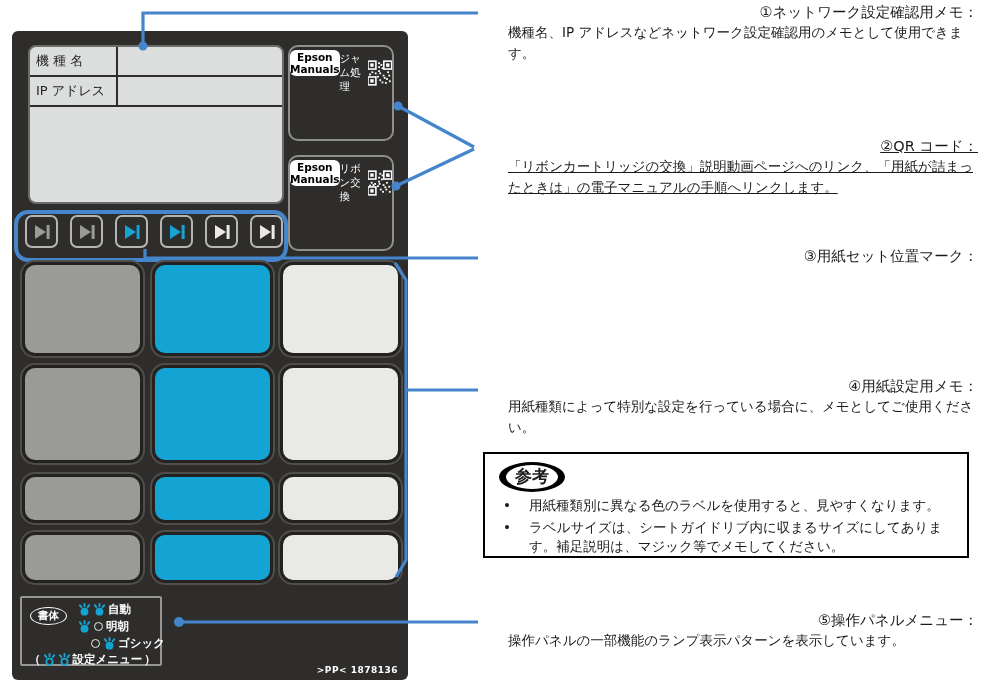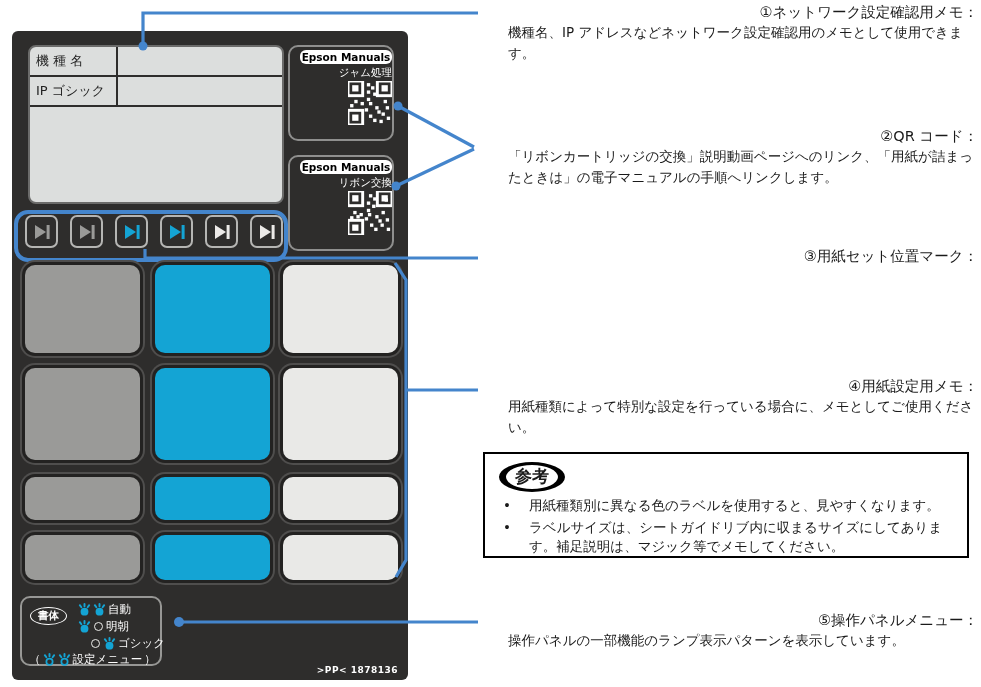--- a/index.html
+++ b/index.html
@@ -13,21 +13,21 @@
   
   .memo{position:absolute;left:16px;top:14px;width:252px;height:155px;
         background:var(--memo,#dcdedd);border:2px solid #6b6b6a;border-radius:8px;overflow:hidden;}
   .memo-row{display:flex;height:28px;border-bottom:2px solid var(--panel,#2e2d2c);}
   .memo-label{width:80px;border-right:2px solid var(--panel,#2e2d2c);
               font-size:13px;color:#222;display:flex;align-items:center;padding-left:6px;}
   .memo-value{flex:1;}
 
   
   .qr-box{position:absolute;left:276px;width:106px;height:96px;border:2px solid #8f8f8e;
-          border-radius:10px;display:flex;flex-direction:column;align-items:flex-end;padding-top:3px;box-sizing:border-box;}
+          border-radius:10px;display:flex;flex-direction:row;align-items:flex-start;padding-top:3px;box-sizing:border-box;}
   .qr1{top:14px;} .qr2{top:124px;}
   .qr-brand{background:#fff;color:#000;font-weight:bold;font-size:10.5px;border-radius:6px;
             width:92px;text-align:center;padding:1px 0;}
   .qr-label{color:#fff;font-size:10.5px;margin-top:2px;}
   .qr-code{width:44px;height:44px;margin-top:1px;}
   .qr-code svg{width:100%;height:100%;}
 
   
   .marks-outline{position:absolute;left:2px;top:179px;width:266px;height:44px;
                  border:4px solid var(--callout,#4485cc);border-radius:14px;}
@@ -39,44 +39,44 @@
 
   
   .pad{position:absolute;border-radius:10px;box-shadow:0 0 0 3px #232221,0 0 0 5px #4f4e4d;}
   .col1{left:13px;width:115px;} .col2{left:143px;width:115px;} .col3{left:271px;width:115px;}
   .row1{top:234px;height:88px;} .row2{top:337px;height:92px;}
   .row3{top:446px;height:43px;} .row4{top:504px;height:45px;}
   .c-gray{background:var(--grayPad,#9a9a98);} .c-cyan{background:var(--cyan,#14a4d4);} .c-white{background:var(--whitePad,#e9e9e7);}
 
   
   .font-menu{position:absolute;left:8px;top:565px;width:142px;height:70px;
-             border:2px solid #979795;border-radius:10px;box-sizing:border-box;text-align:center;}
+             border:2px solid #979795;border-radius:2px;box-sizing:border-box;text-align:center;}
   .fm-title{position:absolute;left:8px;top:9px;border:1.5px solid #fff;border-radius:50%;
             color:#fff;font-size:10.5px;font-weight:bold;padding:1px 7px;}
   .fm-row{position:absolute;display:flex;align-items:center;gap:2px;color:#fff;
-          font-weight:normal;font-size:11.5px;white-space:nowrap;}
+          font-weight:bold;font-size:11.5px;white-space:nowrap;}
   .fm-r1{left:56px;top:4px;} .fm-r2{left:56px;top:21px;} .fm-r3{left:68px;top:38px;}
   .fm-footer{left:7px;top:54px;}
   .lamp{width:13px;height:13px;display:inline-block;}
   .lamp svg{width:13px;height:13px;display:block;}
   .lamp-on{color:var(--cyan,#14a4d4);} .lamp-blink{color:var(--cyan,#14a4d4);}
   .lamp-off{width:9px;height:9px;border:1.7px solid #ececea;border-radius:50%;box-sizing:border-box;margin:0 1px;}
 
   .part-no{position:absolute;right:10px;bottom:5px;color:#fff;font-weight:bold;font-size:9px;letter-spacing:.5px;}
 
   
   .lines{position:absolute;left:0;top:0;width:981px;height:687px;pointer-events:none;}
   .lines polyline,.lines line{fill:none;stroke:var(--callout,#4485cc);stroke-width:3.2px;}
   .lines circle{fill:var(--callout,#4485cc);stroke:none;}
 
   
   .ann{position:absolute;left:480px;width:498px;}
   .ann-h{font-size:14.5px;line-height:1.3;text-align:right;}
   .ann-b{font-size:13.5px;line-height:1.6;margin-left:28px;width:468px;}
-  .a1{top:3px;} .a2{top:127px;} .a3{top:247px;} .a4{top:377px;} .a5{top:611px;}
+  .a1{top:3px;} .a2{top:137px;text-decoration:underline;} .a3{top:247px;} .a4{top:377px;} .a5{top:611px;}
 
   
   .note-box{position:absolute;left:483px;top:452px;width:486px;height:106px;
             border:2px solid #000;background:#fff;box-sizing:border-box;}
   .note-badge{display:inline-block;margin:8px 0 4px 14px;border:3px solid #000;border-left-width:7px;
               border-right-width:7px;border-radius:50%;padding:0 9px 1px;font-weight:bold;font-size:17px;}
   .note-item{display:flex;font-size:13.5px;line-height:1.45;margin:0 8px 2px 18px;}
   .note-item .bullet{width:26px;flex:none;}
 </style>
 </head>
@@ -85,21 +85,21 @@
 <div class="canvas" style="--callout: #4485cc; --cyan: #14a4d4; --grayPad: #9a9a98; --whitePad: #e9e9e7; --panel: #2e2d2c; --memo: #dcdedd;">
 
   <div class="panel">
 
     <div class="memo">
       <div class="memo-row">
         <div class="memo-label">機 種 名</div>
         <div class="memo-value"></div>
       </div>
       <div class="memo-row">
-        <div class="memo-label">IP ゴシック</div>
+        <div class="memo-label">IP アドレス</div>
         <div class="memo-value"></div>
       </div>
       <div class="memo-free"></div>
     </div>
 
     <div class="qr-box qr1">
       <div class="qr-brand">Epson Manuals</div>
       <div class="qr-label">ジャム処理</div>
       <div class="qr-code">
         <svg viewBox="0 0 21 21" fill="#fff">

